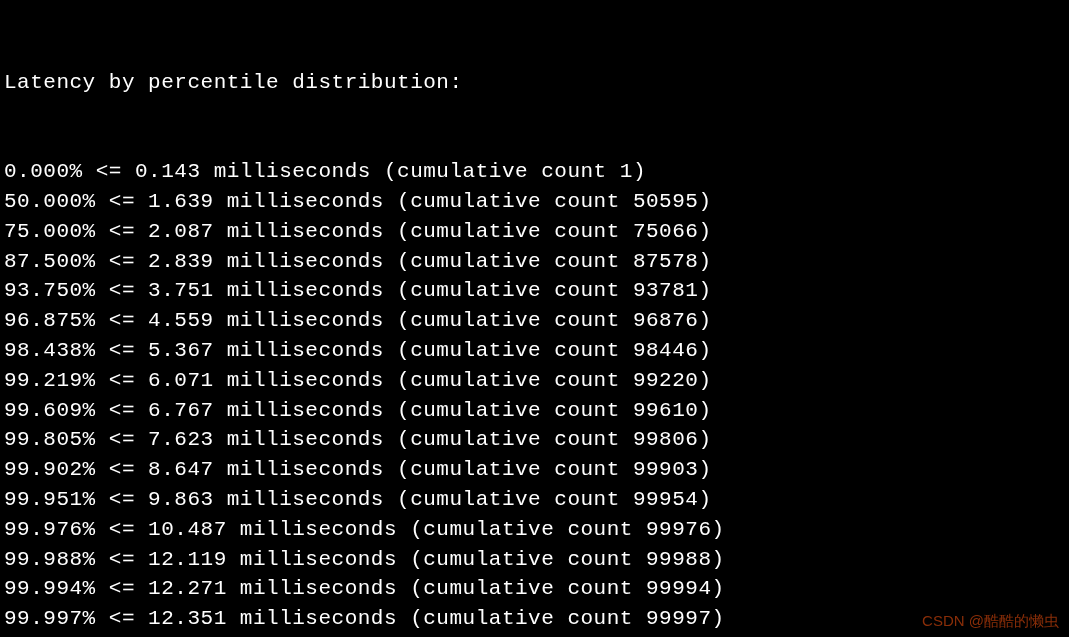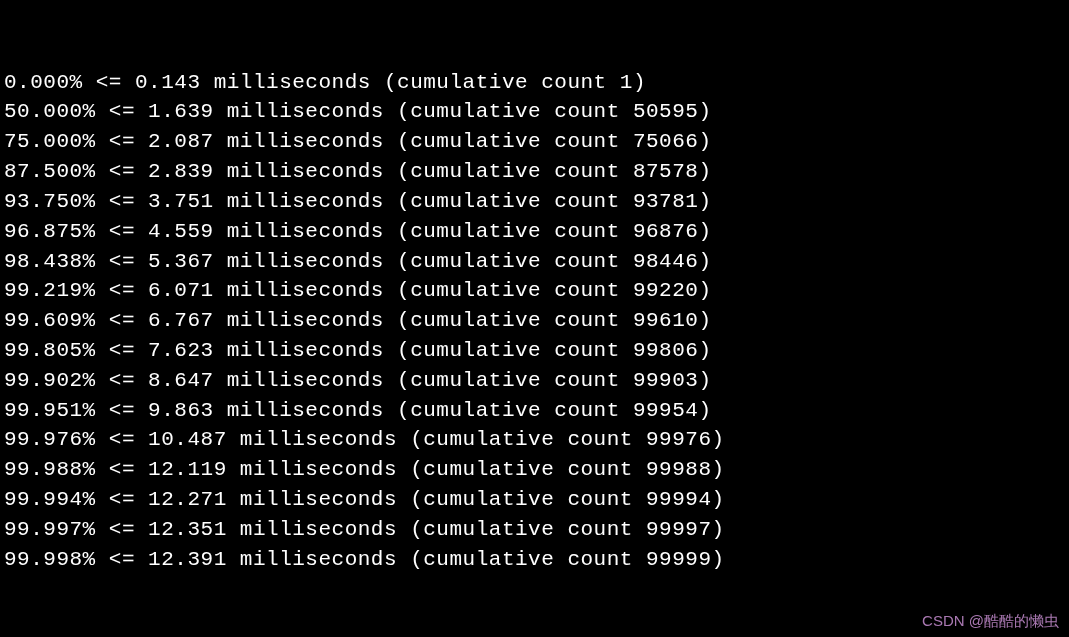--- a/index.html
+++ b/index.html
@@ -23,27 +23,28 @@
       white-space: pre;
       line-height: 1.42;
     }
     .line {
       display: block;
     }
     .watermark {
       position: absolute;
       bottom: 6px;
       right: 10px;
-      color: #f0abfc;
+      color: #c2410c;
       font-size: 15px;
       font-family: sans-serif;
       opacity: 0.7;
       letter-spacing: normal;
     }
   </style>
 </head>
 <body>
 
 <div class="terminal">
+  <span class="line">Latency by percentile distribution:</span>
   <div id="rows-container"><span class="line">0.000% &lt;= 0.143 milliseconds (cumulative count 1)</span><span class="line">50.000% &lt;= 1.639 milliseconds (cumulative count 50595)</span><span class="line">75.000% &lt;= 2.087 milliseconds (cumulative count 75066)</span><span class="line">87.500% &lt;= 2.839 milliseconds (cumulative count 87578)</span><span class="line">93.750% &lt;= 3.751 milliseconds (cumulative count 93781)</span><span class="line">96.875% &lt;= 4.559 milliseconds (cumulative count 96876)</span><span class="line">98.438% &lt;= 5.367 milliseconds (cumulative count 98446)</span><span class="line">99.219% &lt;= 6.071 milliseconds (cumulative count 99220)</span><span class="line">99.609% &lt;= 6.767 milliseconds (cumulative count 99610)</span><span class="line">99.805% &lt;= 7.623 milliseconds (cumulative count 99806)</span><span class="line">99.902% &lt;= 8.647 milliseconds (cumulative count 99903)</span><span class="line">99.951% &lt;= 9.863 milliseconds (cumulative count 99954)</span><span class="line">99.976% &lt;= 10.487 milliseconds (cumulative count 99976)</span><span class="line">99.988% &lt;= 12.119 milliseconds (cumulative count 99988)</span><span class="line">99.994% &lt;= 12.271 milliseconds (cumulative count 99994)</span><span class="line">99.997% &lt;= 12.351 milliseconds (cumulative count 99997)</span><span class="line">99.998% &lt;= 12.391 milliseconds (cumulative count 99999)</span></div>
 </div>
 
 <div class="watermark">CSDN @酷酷的懒虫</div>
 
 </body></html>

